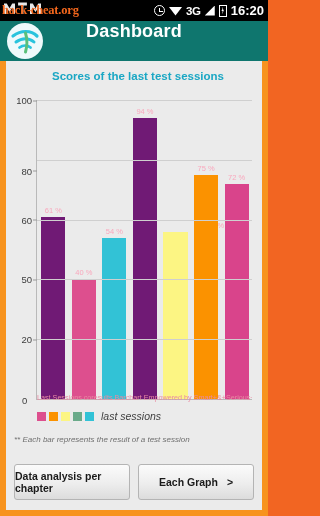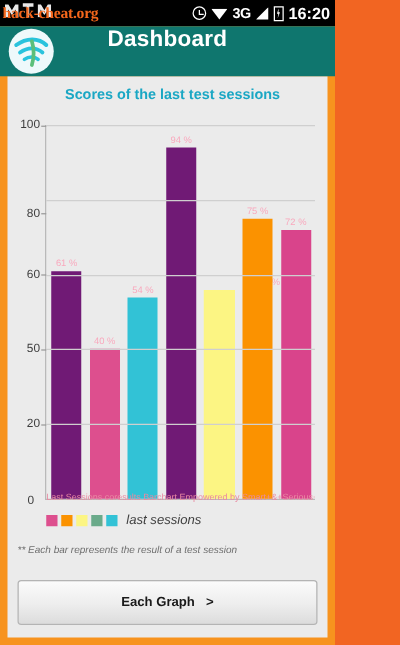--- a/index.html
+++ b/index.html
@@ -286,19 +286,22 @@
         <span class="swatch" style="background: rgb(106, 170, 138);"></span>
         <span class="swatch" style="background: rgb(50, 194, 214);"></span>
         <span id="legend-text">last sessions</span>
       </div>
 
       <div id="footnote">** Each bar represents the result of a test session</div>
     </div>
 
     <div id="buttons">
       <div class="btn">
+        <span>Data analysis per chapter</span>
+      </div>
+      <div class="btn">
         <span>Each Graph</span>
         <span class="chev">&gt;</span>
       </div>
     </div>
 
   </div>
 </div>
 
 </body></html>

